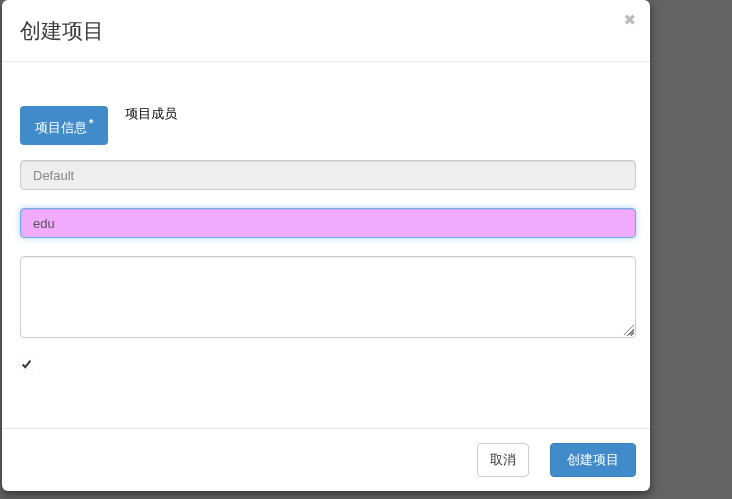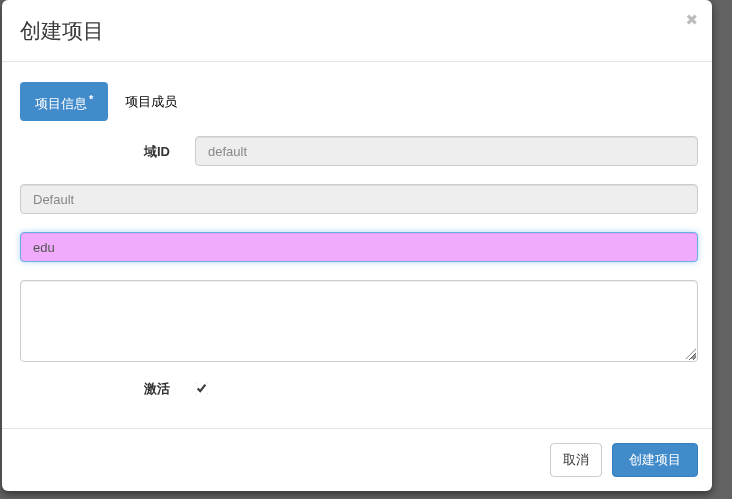--- a/index.html
+++ b/index.html
@@ -8,21 +8,21 @@
     background: #636363;
     font-family: "Liberation Sans", "DejaVu Sans", sans-serif;
     font-size: 13px;
     color: #333;
     overflow: hidden;
     position: relative;
   }
   .modal {
     position: absolute;
     left: 2px; top: 0;
-    width: 710px; height: 491px;
+    width: 648px; height: 491px;
     background: #ffffff;
     border-radius: 6px;
     box-shadow: 0 3px 9px rgba(0,0,0,0.5);
     display: flex;
     flex-direction: column;
   }
   
   .modal-header {
     position: relative;
     padding: 17px 20px 16px 18px;
@@ -60,20 +60,21 @@
     border-radius: 4px;
     color: #000000;
     cursor: pointer;
     line-height: 18px;
     white-space: nowrap;
     margin-right: 2px;
   }
   .tab.active {
     background: #428bca;
     color: #ffffff;
+    margin-top: 24px;
   }
   .tab .req {
     font-size: 11px;
     vertical-align: super;
     font-weight: bold;
     margin-left: 2px;
   }
   
   .form-row {
     display: flex;
@@ -148,21 +149,21 @@
     margin-top: 2px;
     accent-color: #ffffff;
   }
   
   .modal-footer {
     border-top: 1px solid #e5e5e5;
     padding: 14px 14px;
     display: flex;
     justify-content: flex-end;
     align-items: center;
-    gap: 10px;
+    gap: 21px;
   }
   .btn {
     font-family: inherit;
     font-size: 13px;
     line-height: 18px;
     padding: 7px 12px;
     border-radius: 4px;
     cursor: pointer;
     white-space: nowrap;
   }
@@ -192,26 +193,20 @@
 
     <div class="tabs">
       <div class="tab active">
         <span>项目信息</span><span class="req">*</span>
       </div>
       <div class="tab">
         <span>项目成员</span>
       </div>
     </div>
 
-    <div class="form-row">
-      <div class="label-col">域ID</div>
-      <div class="control-col">
-        <input type="text" disabled="" value="default" style="">
-      </div>
-    </div>
 
     <div class="form-row">
       <div class="control-col">
         <input type="text" disabled="" value="Default" style="">
       </div>
     </div>
 
     <div class="form-row">
       <div class="control-col">
         <input type="text" class="focused" value="edu" style="">
@@ -219,21 +214,20 @@
     </div>
 
     <div class="form-row">
       <div class="control-col">
         <textarea style=""></textarea>
         <div class="resize-grip"></div>
       </div>
     </div>
 
     <div class="form-row checkbox-row">
-      <div class="label-col">激活</div>
       <div class="control-col">
         <input type="checkbox" checked="true" style="">
       </div>
     </div>
 
   </div>
 
   <div class="modal-footer">
     <button class="btn btn-default">取消</button>
     <button class="btn btn-primary">创建项目</button>

